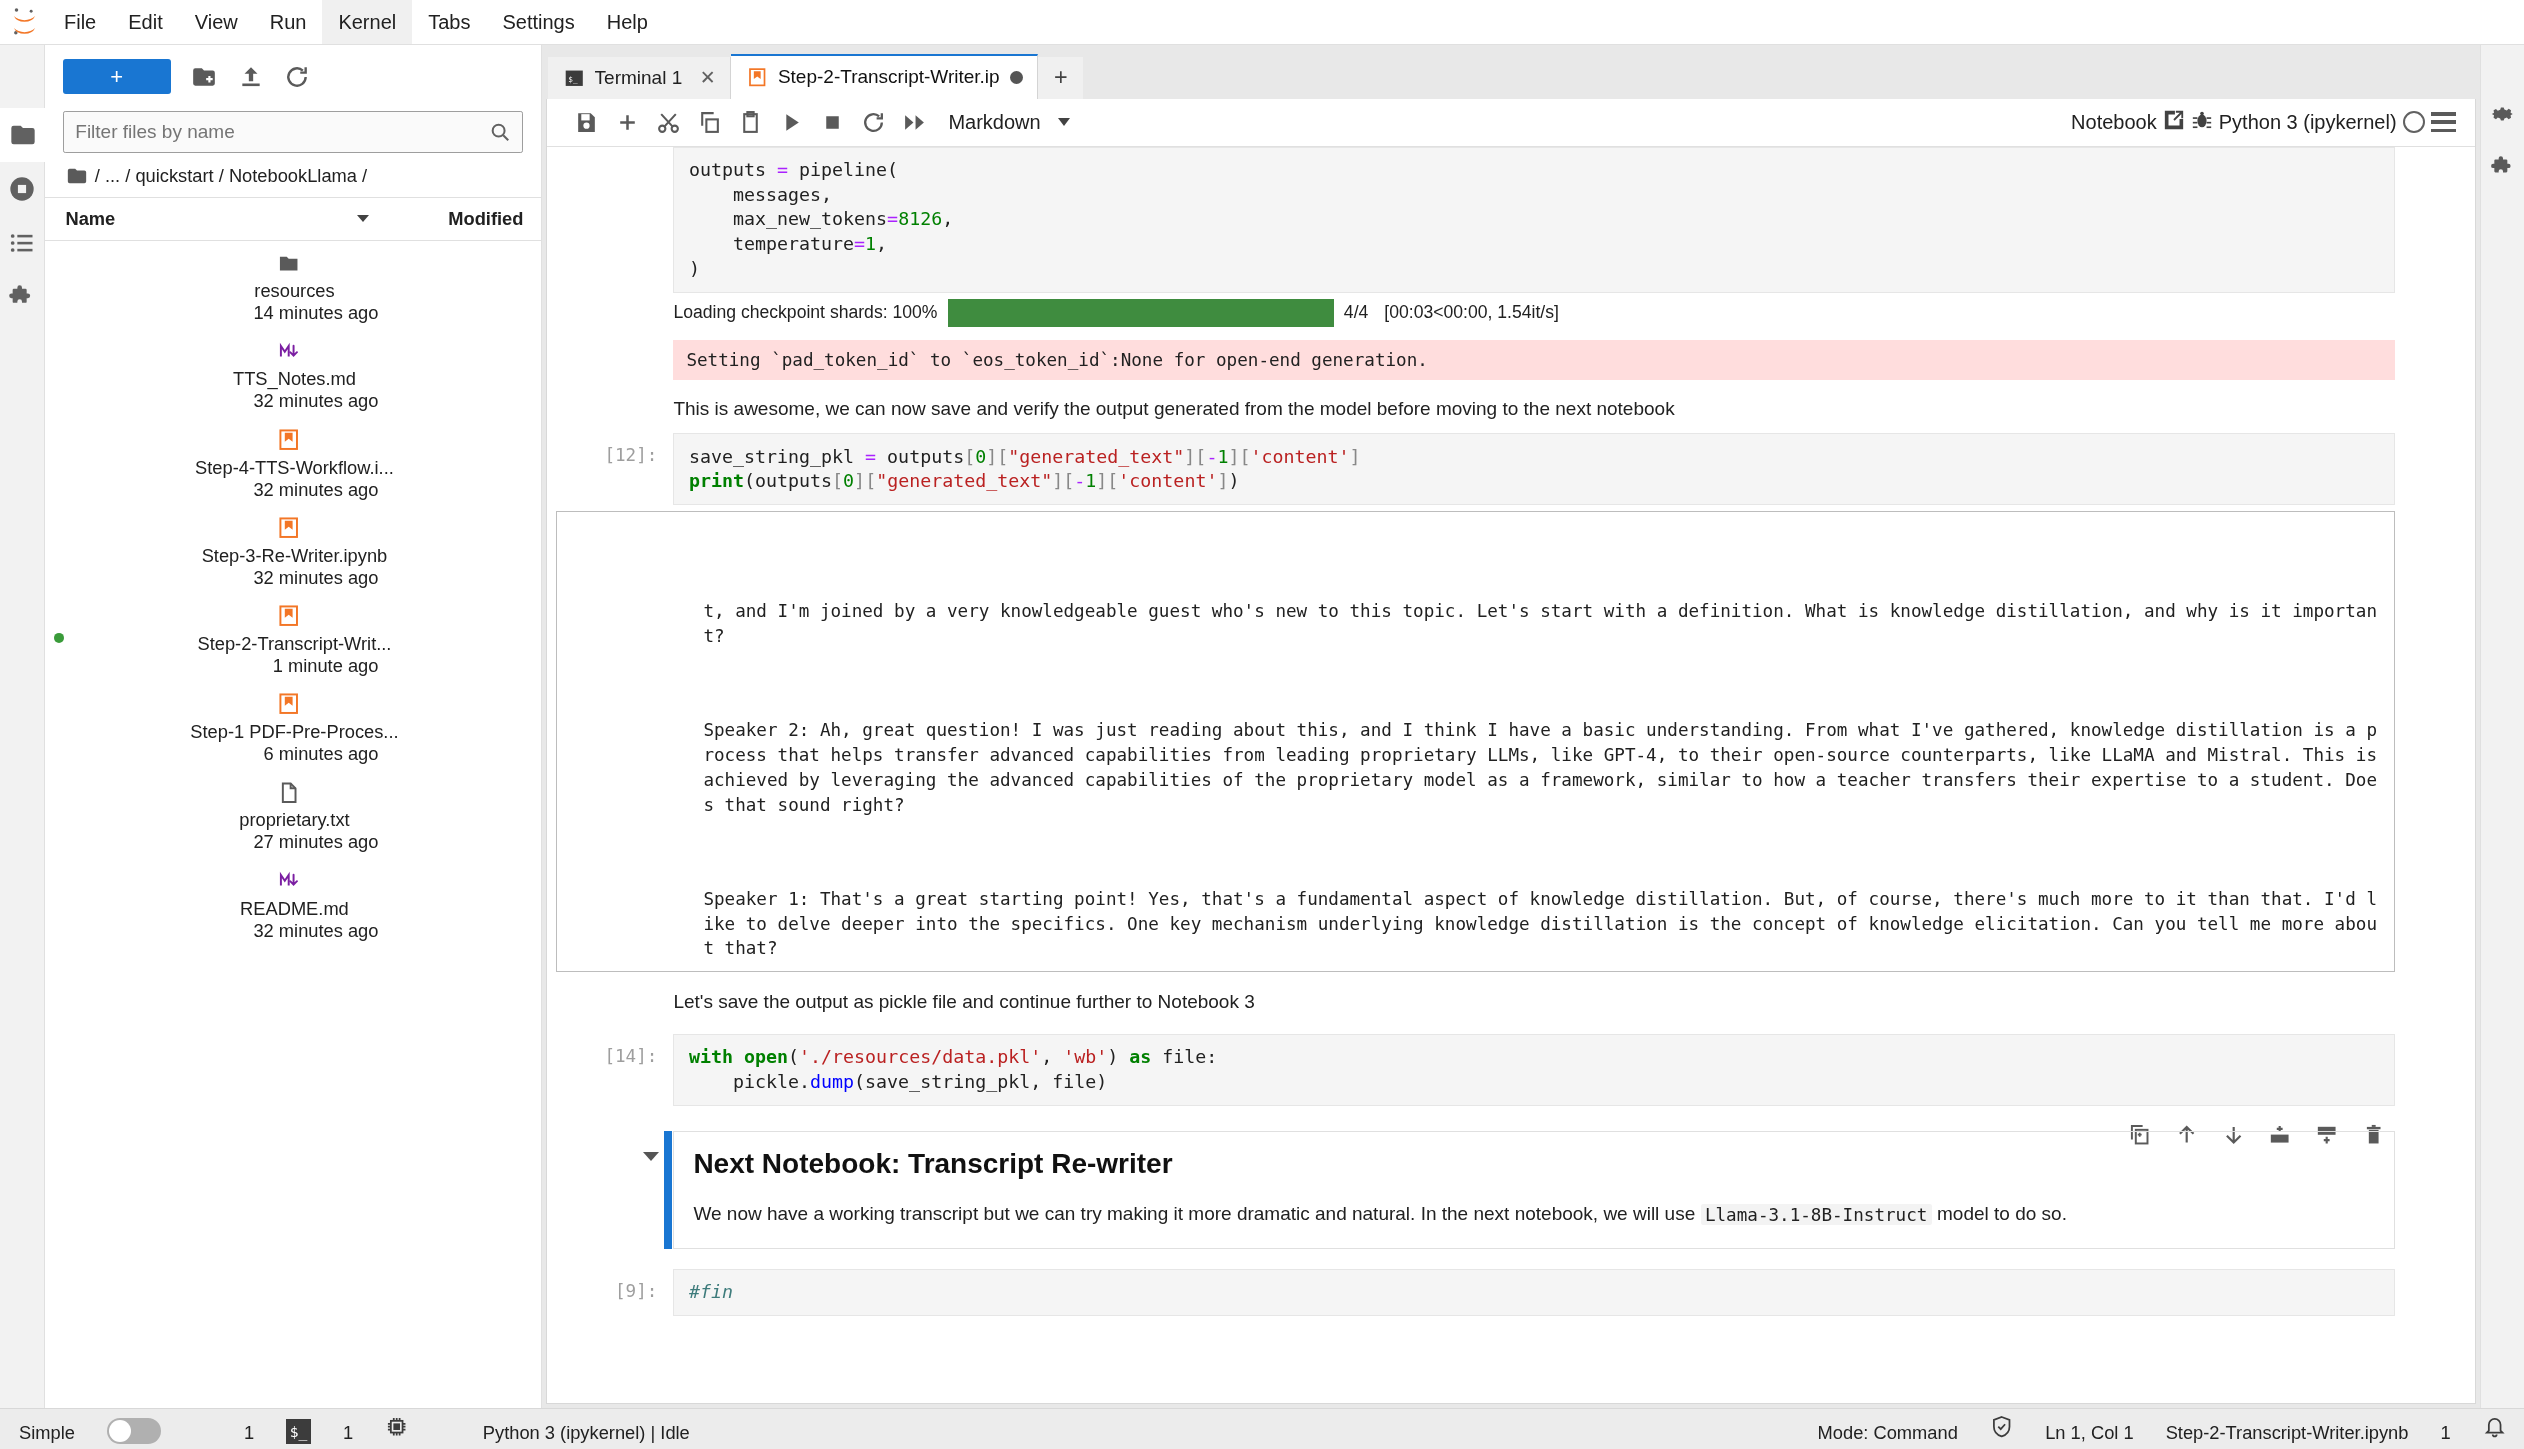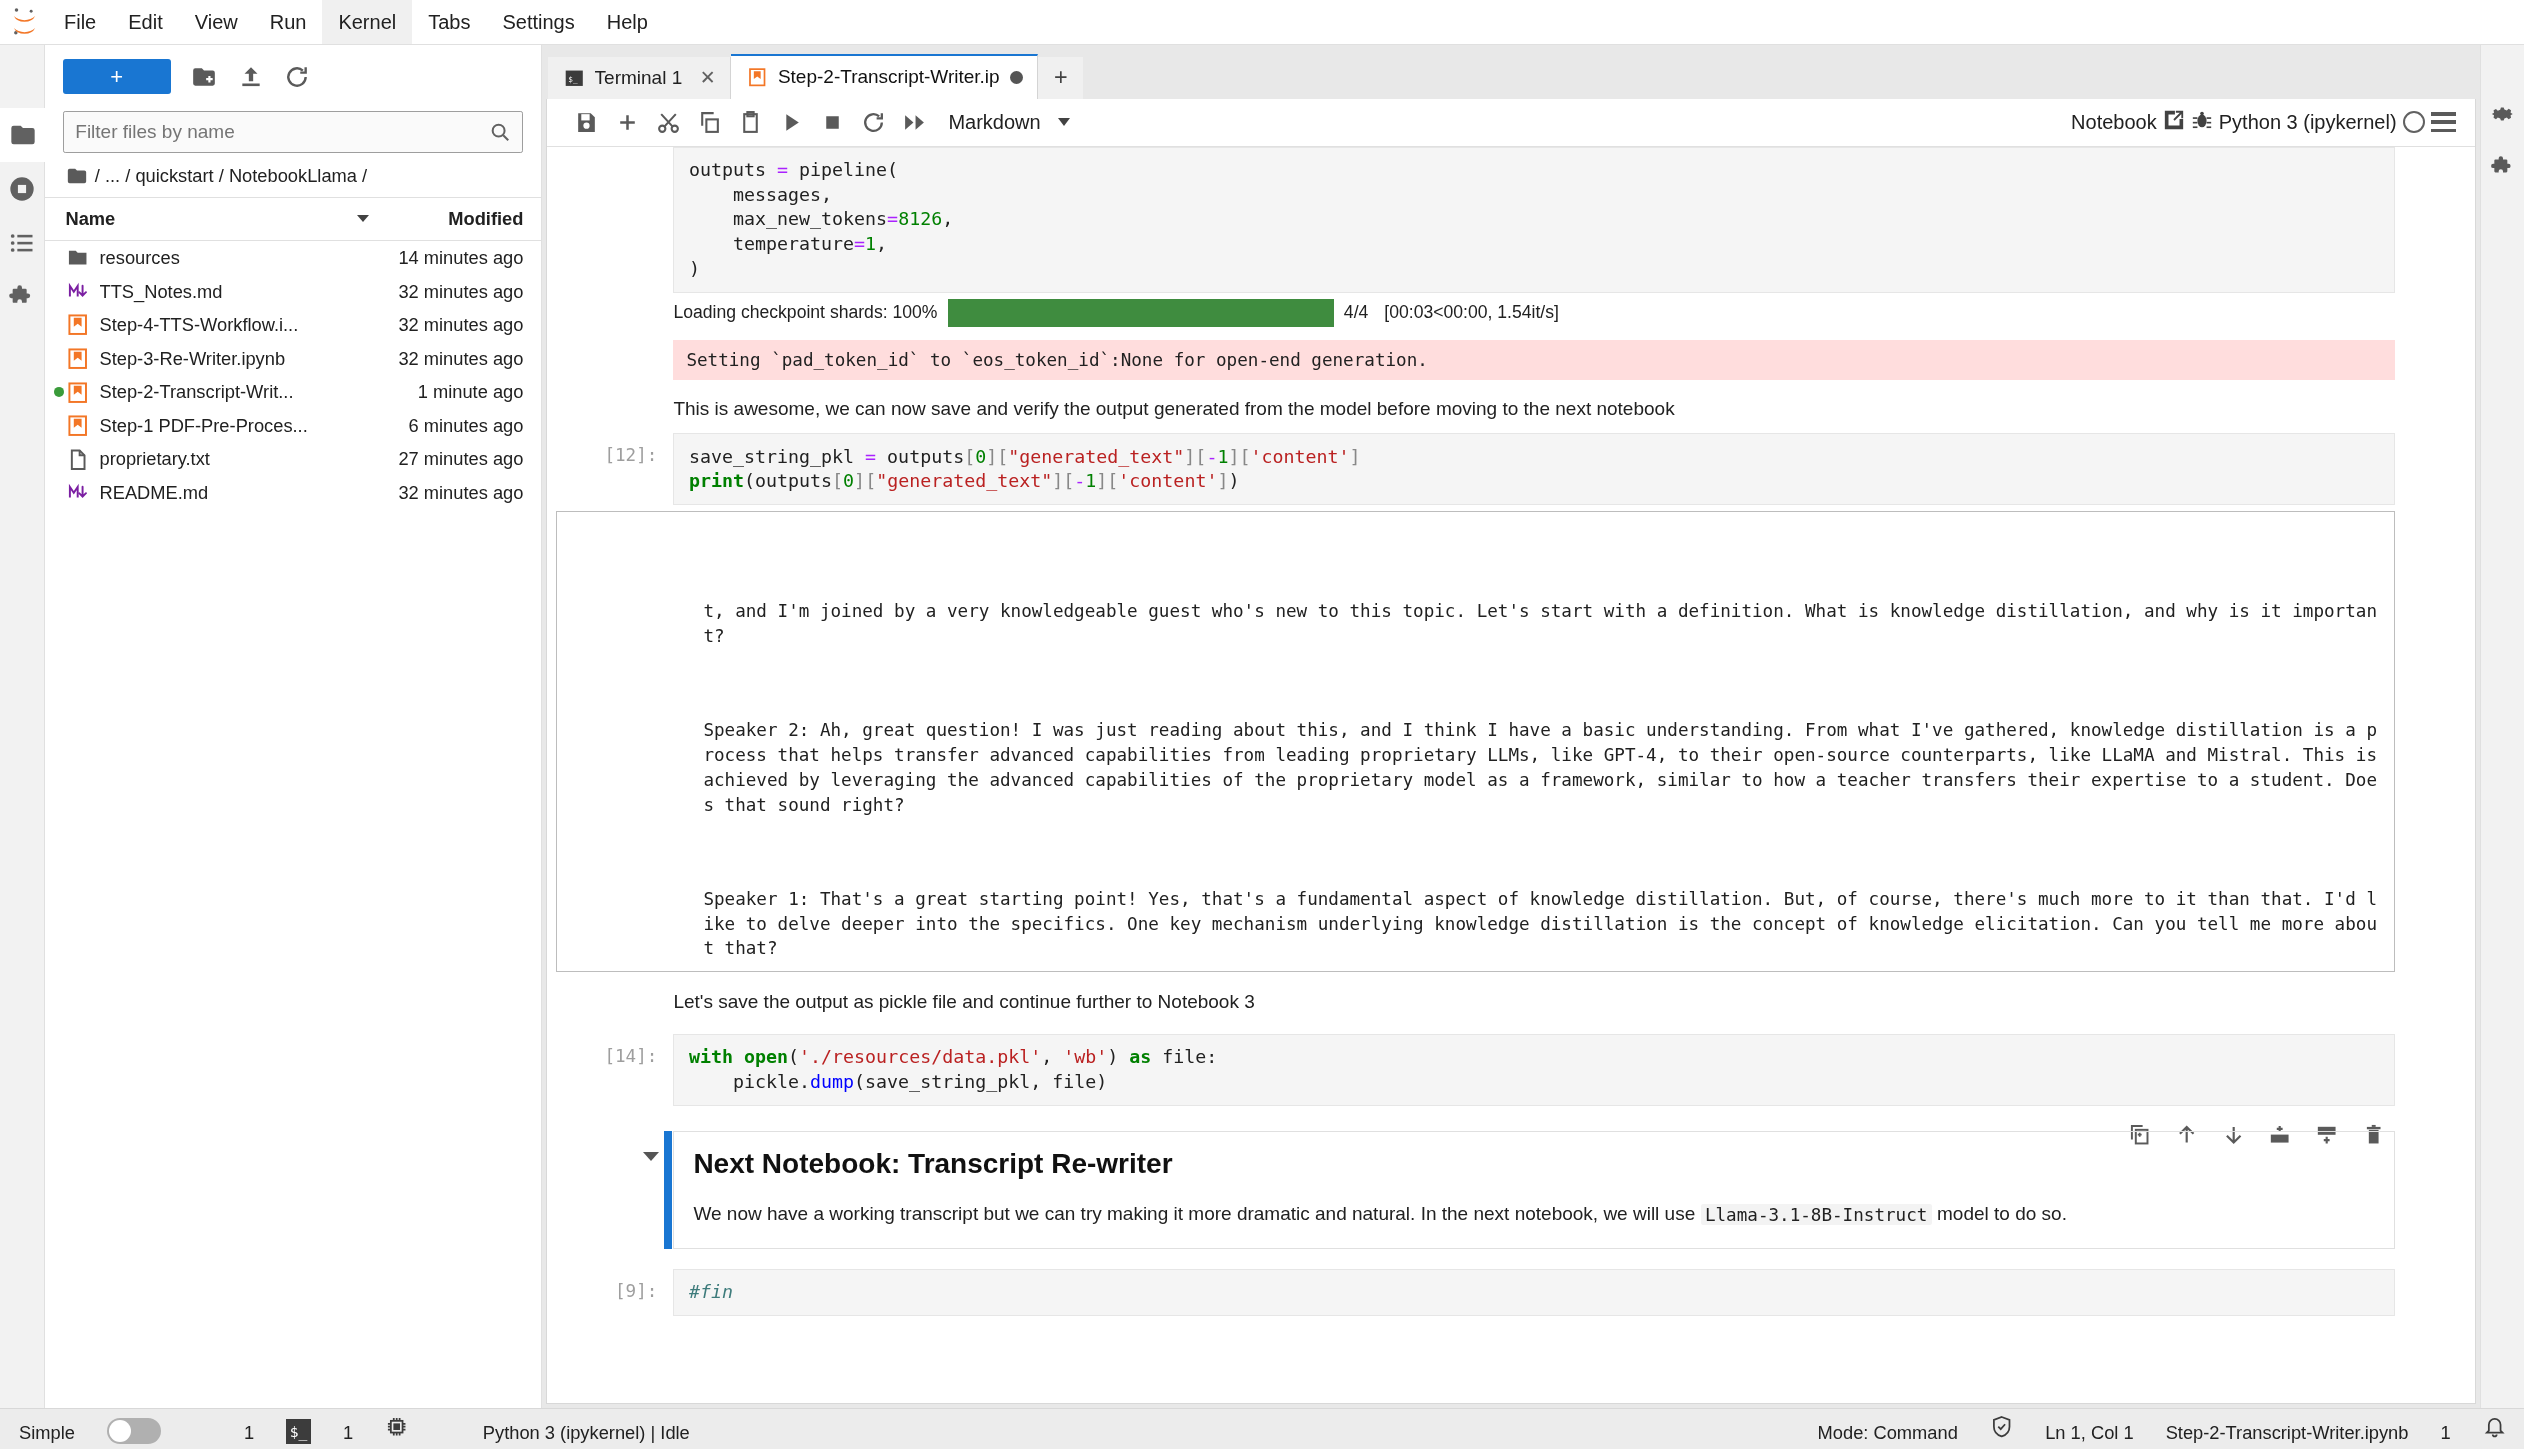--- a/index.html
+++ b/index.html
@@ -100,20 +100,21 @@
   .fb-header .col-mod { width: 161px; text-align: right; }
   .fb-header .caret { width: 0; height: 0; border-left: 6.6px solid transparent;
     border-right: 6.6px solid transparent; border-top: 7.3px solid #424242; }
 
   .fb-list { flex: 1; overflow: hidden; }
   .fb-row {
     display: flex; align-items: center;
     padding: 5.1px 17.6px 5.1px 20.5px;
     font-size: 18.3px; color: #212121;
     position: relative;
+    flex-direction: column;
   }
   .fb-row .dirty-dot {
     position: absolute; left: 8.8px; top: 50%; transform: translateY(-50%);
     width: 10.2px; height: 10.2px; border-radius: 50%; background: #3a9b3a;
   }
   .fb-row .f-icon { width: 34px; flex: 0 0 34px; display: flex; align-items: center; }
   .fb-row .f-icon svg { width: 23.4px; height: 23.4px; display: block; }
   .fb-row .f-name { flex: 1; white-space: nowrap; overflow: hidden; }
   .fb-row .f-mod { width: 168px; text-align: right; color: #212121; }
 

